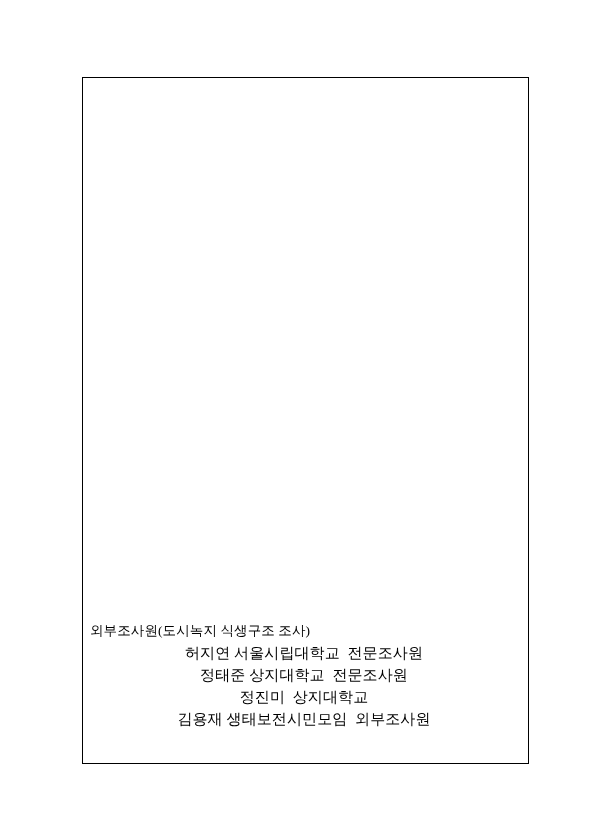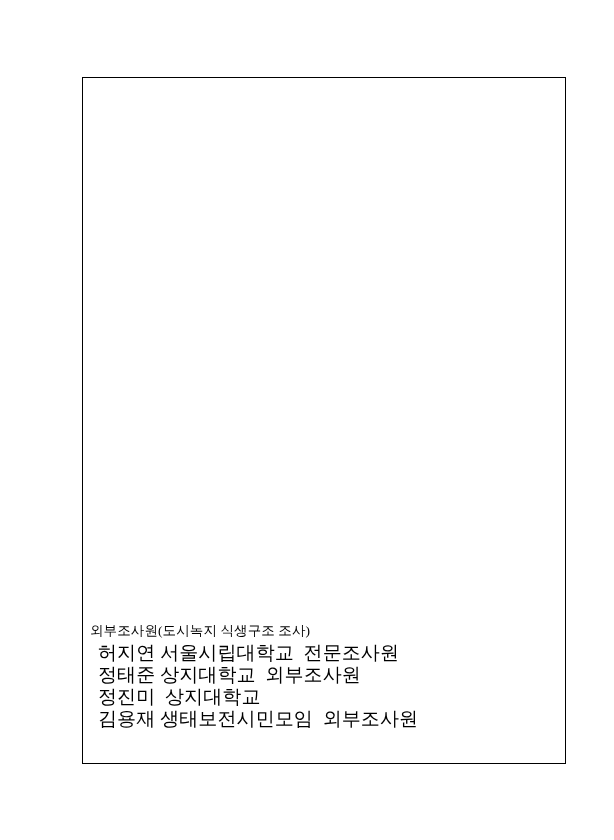--- a/index.html
+++ b/index.html
@@ -12,50 +12,51 @@
     height: 840px;
     font-family: "Liberation Serif", serif;
     color: #000000;
     position: relative;
     overflow: hidden;
   }
   .page {
     position: absolute;
     left: 82px;
     top: 77px;
-    width: 484px;
+    width: 447px;
     height: 687px;
     border: 1px solid #000000;
     box-sizing: border-box;
     background: #ffffff;
   }
   .content-block {
     position: absolute;
     left: 7px;
     bottom: 33px;
     width: 420px;
   }
   .heading-line {
     font-size: 13.5px;
     line-height: 22px;
     white-space: pre;
     letter-spacing: 0.1px;
   }
   .member-line {
-    font-size: 19px;
+    font-size: 15px;
     line-height: 22px;
     white-space: pre;
     padding-left: 8px;
     letter-spacing: 0.1px;
+    text-align: center;
   }
 </style>
 </head>
 <body>
 
 <div class="page">
   <div class="content-block">
     <div class="heading-line">외부조사원(도시녹지 식생구조 조사)</div>
     <div class="member-line">허지연 서울시립대학교  전문조사원</div>
-    <div class="member-line">정태준 상지대학교  외부조사원</div>
+    <div class="member-line">정태준 상지대학교  전문조사원</div>
     <div class="member-line">정진미  상지대학교</div>
     <div class="member-line">김용재 생태보전시민모임  외부조사원</div>
   </div>
 </div>
 
 </body></html>

